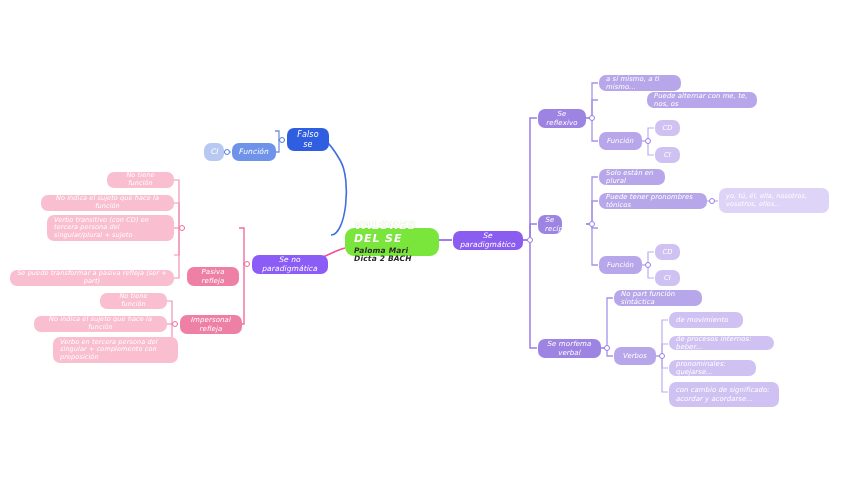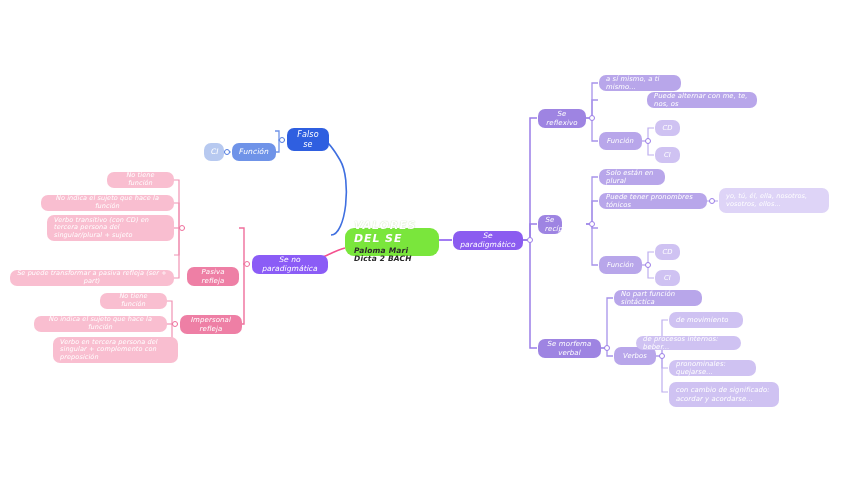--- a/index.html
+++ b/index.html
@@ -240,21 +240,21 @@
     <span>No part función sintáctica</span>
   </div>
   <div class="node v-2" style="left:614px;top:347px;width:42px;height:18px;justify-content:center;">
     <span style="text-align:center;">Verbos</span>
   </div>
   <div class="dot purple" style="left:659px;top:353px;"></div>
 
   <div class="node v-3" style="left:669px;top:312px;width:74px;height:16px;">
     <span>de movimiento</span>
   </div>
-  <div class="node v-3" style="left:636px;top:336px;width:105px;height:14px;">
+  <div class="node v-3" style="left:669px;top:336px;width:105px;height:14px;">
     <span>de procesos internos: beber...</span>
   </div>
   <div class="node v-3" style="left:669px;top:360px;width:87px;height:16px;">
     <span>pronominales: quejarse...</span>
   </div>
   <div class="node v-3" style="left:669px;top:382px;width:110px;height:25px;">
     <span>con cambio de significado: acordar y acordarse...</span>
   </div>
 
 </div>

